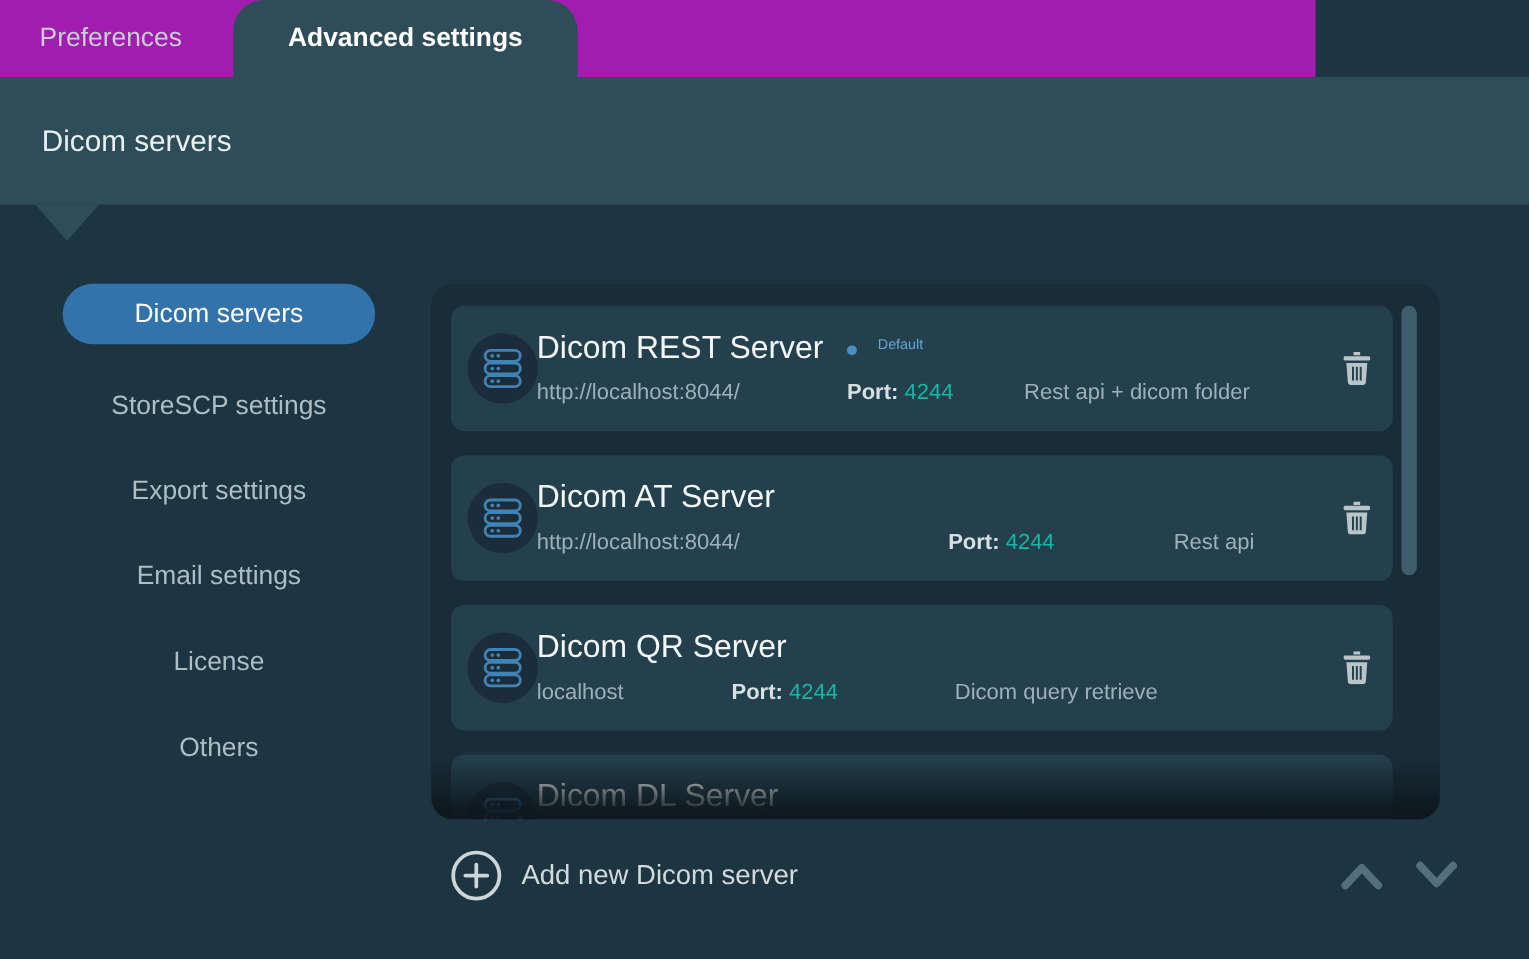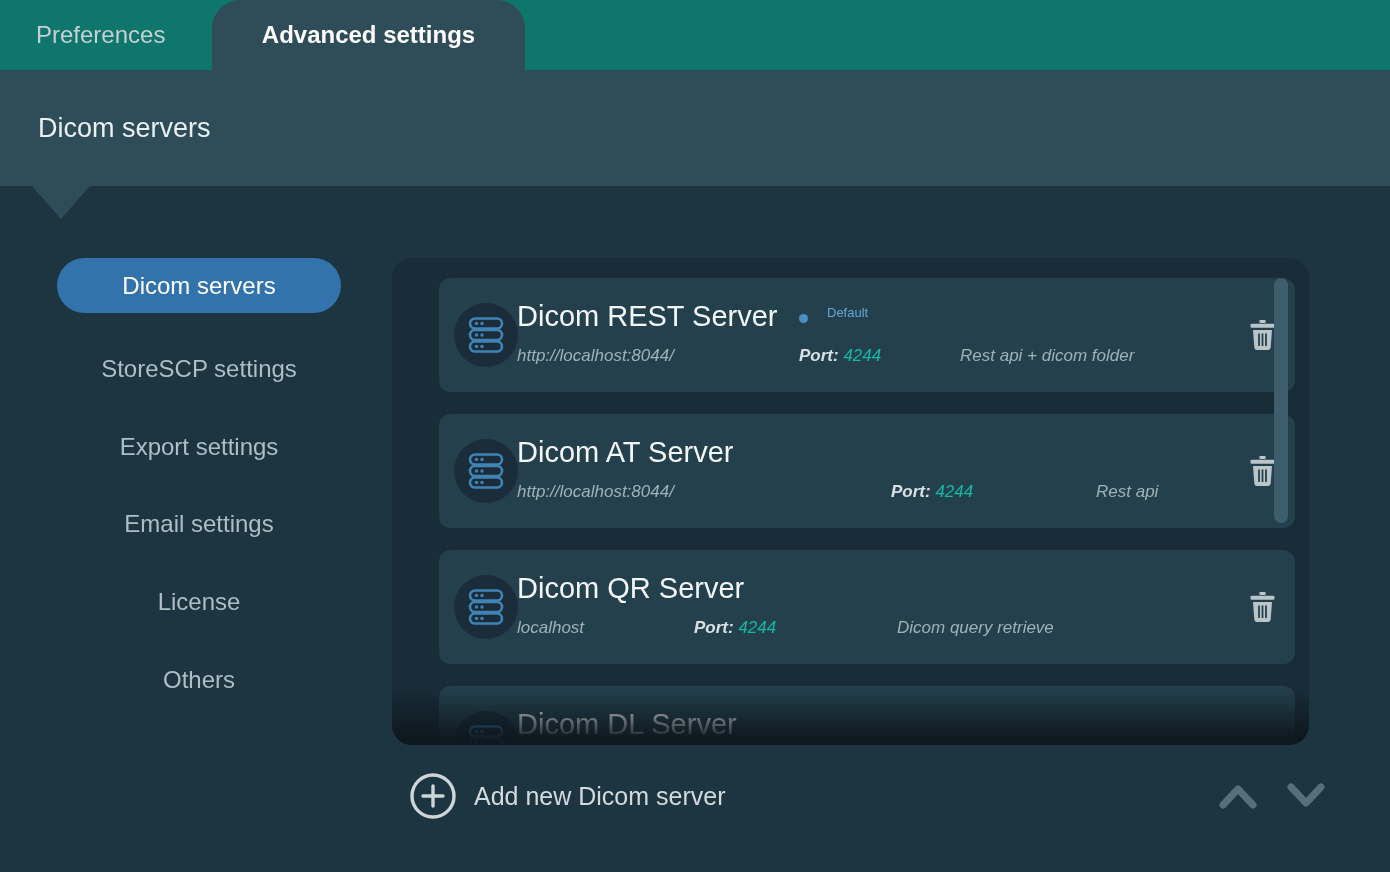--- a/index.html
+++ b/index.html
@@ -1,21 +1,21 @@
 <!DOCTYPE html>
 <html><head>
 <meta charset="utf-8">
 <style>
   * { margin:0; padding:0; box-sizing:border-box; }
   html,body { width:1390px; height:872px; overflow:hidden; }
   body { font-family:"Liberation Sans", sans-serif; background:#1c3540; position:relative; }
   .app { position:absolute; inset:0; width:1390px; height:872px; }
 
   
-  .topbar { position:absolute; left:0; top:0; width:1390px; height:70px; background:#0f766e; }
+  .topbar { position:absolute; left:0; top:0; width:1196px; height:70px; background:#a21caf; }
   .tab { position:absolute; top:0; height:70px; display:flex; align-items:center; justify-content:center;
          font-size:24px; color:#c5cfd4; cursor:default; }
   .tab-preferences { left:0; width:212px; padding-left:36px; justify-content:flex-start; }
   .tab-advanced { left:212px; width:313px; background:#2e4d59; border-radius:28px 28px 0 0;
                   color:#ffffff; font-weight:bold; }
 
   
   .band { position:absolute; left:0; top:70px; width:1390px; height:116px; background:#2e4d59; }
   .band-title { position:absolute; left:38px; top:0; height:116px; display:flex; align-items:center;
                 font-size:27px; color:#e9f0f2; }
@@ -33,30 +33,30 @@
 
   
   .panel { position:absolute; left:392px; top:258px; width:917px; height:487px;
            background:#192d38; border-radius:20px; overflow:hidden; }
   .panel-fade { position:absolute; left:0; right:0; bottom:0; height:58px; pointer-events:none;
                 background:linear-gradient(to bottom, rgba(16,26,34,0) 0%, rgba(13,22,29,0.93) 88%); }
   .scroll-thumb { position:absolute; left:882px; top:20px; width:14px; height:245px;
                   border-radius:7px; background:#3e5e6d; }
 
   .server-row { position:absolute; left:18px; width:856px; height:114px;
-                background:#24404d; border-radius:12px;margin-left:29px; }
+                background:#24404d; border-radius:12px; }
   .sr-0 { top:20px; } .sr-1 { top:156px; } .sr-2 { top:292px; } .sr-3 { top:428px; }
 
   .server-avatar { position:absolute; left:15px; top:25px; width:64px; height:64px;
                    border-radius:50%; background:#1b2d3a; display:flex; align-items:center; justify-content:center; }
   .server-name { position:absolute; left:78px; top:22px; font-size:29px; color:#f3f7f8; white-space:nowrap; }
   .default-dot { position:absolute; left:360px; top:36px; width:9px; height:9px; border-radius:50%;
                  background:#4a90c6; }
   .default-label { position:absolute; left:388px; top:27px; font-size:13px; color:#64a6d2; }
-  .sub { position:absolute; top:68px; font-size:17px; color:#9fb1b8; white-space:nowrap;font-style:italic; }
+  .sub { position:absolute; top:68px; font-size:20px; color:#9fb1b8; white-space:nowrap; }
   .server-address { left:78px; }
   .port-group .port-label { font-weight:bold; color:#d8e0e3; }
   .port-group .port-value { color:#14b8a6; }
   .sr-0 .port-group { left:360px; }  .sr-0 .server-desc { left:521px; }
   .sr-1 .port-group { left:452px; }  .sr-1 .server-desc { left:657px; }
   .sr-2 .port-group { left:255px; }  .sr-2 .server-desc { left:458px; }
 
   .trash-btn { position:absolute; right:18px; top:42px; width:30px; height:32px; background:none;
                border:none; cursor:pointer; padding:0; }
 

